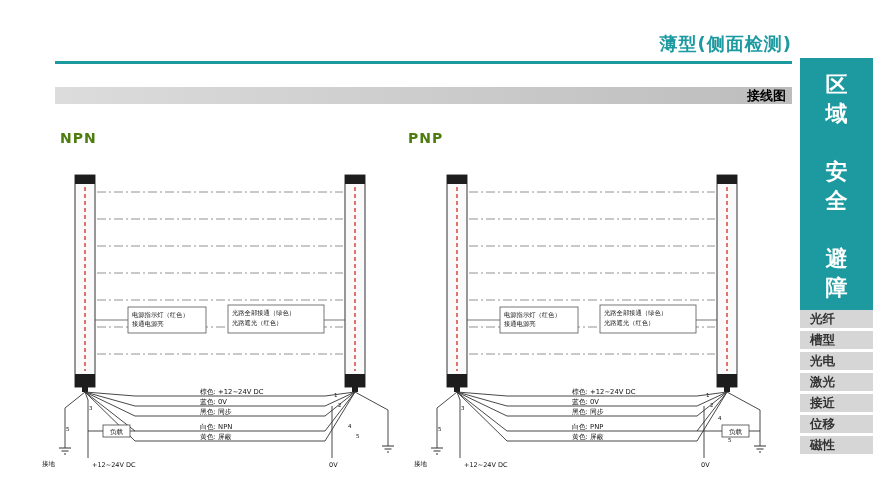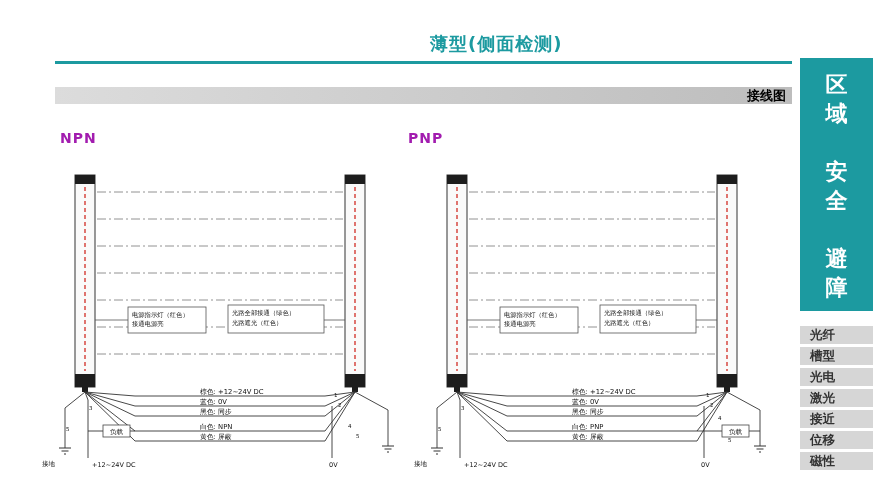--- a/index.html
+++ b/index.html
@@ -1,33 +1,33 @@
 <!DOCTYPE html>
 <html><head>
 <meta charset="utf-8">
 <style>
   html,body{margin:0;padding:0;background:#fff;}
   body{width:873px;height:482px;position:relative;overflow:hidden;
        font-family:"DejaVu Sans","Liberation Sans",sans-serif;color:#111;}
   .abs{position:absolute;}
-  .page-title{left:430px;top:32px;width:362px;text-align:left;
+  .page-title{left:430px;top:32px;width:362px;text-align:right;
               font-size:18px;font-weight:bold;color:#1c9aa0;letter-spacing:1px;}
   .title-rule{left:55px;top:61px;width:737px;height:3px;background:#1c9aa0;}
   .section-bar{left:55px;top:87px;width:737px;height:17px;
                background:linear-gradient(to right,#dcdcdc,#bdbdbd);
                display:flex;align-items:center;justify-content:flex-end;}
   .section-label{font-size:13px;font-weight:bold;color:#000;padding-right:6px;line-height:17px;}
   .category-banner{left:800px;top:58px;width:73px;height:253px;background:#1c9aa0;
                    color:#fff;text-align:center;box-sizing:border-box;padding-top:12px;}
   .category-banner-text{font-size:22px;font-weight:bold;line-height:29px;white-space:pre-line;}
-  .side-menu{left:800px;top:326px;width:73px;}
+  .side-menu{left:800px;top:310px;width:73px;}
   .side-item{height:18px;margin-bottom:3px;background:#d6d6d6;color:#333;
              font-size:12.5px;font-weight:bold;line-height:18px;padding-left:10px;
              box-sizing:border-box;cursor:pointer;}
-  .diagram-label{font-size:14px;font-weight:bold;color:#a21caf;letter-spacing:1px;text-align:center;}
+  .diagram-label{font-size:14px;font-weight:bold;color:#4d7c0f;letter-spacing:1px;text-align:center;}
   svg text{font-family:"DejaVu Sans","Liberation Sans",sans-serif;fill:#111;}
 </style>
 </head>
 <body>
 
 <div class="abs page-title">薄型(侧面检测)</div>
 <div class="abs title-rule"></div>
 <div class="abs section-bar">
   <span class="section-label">接线图</span>
 </div>

